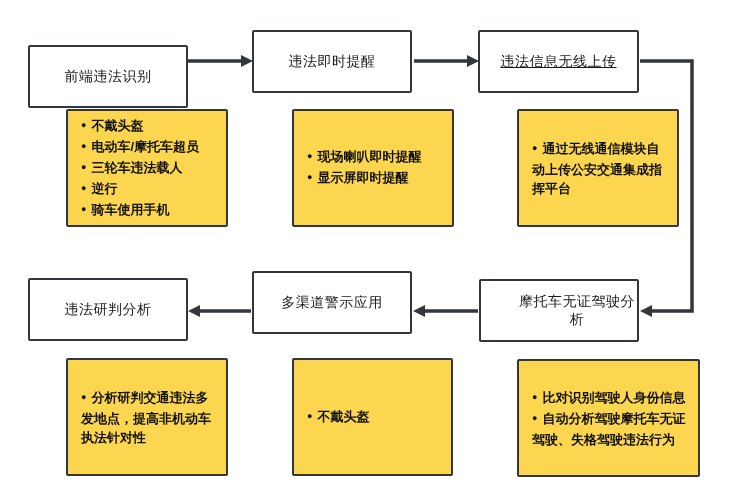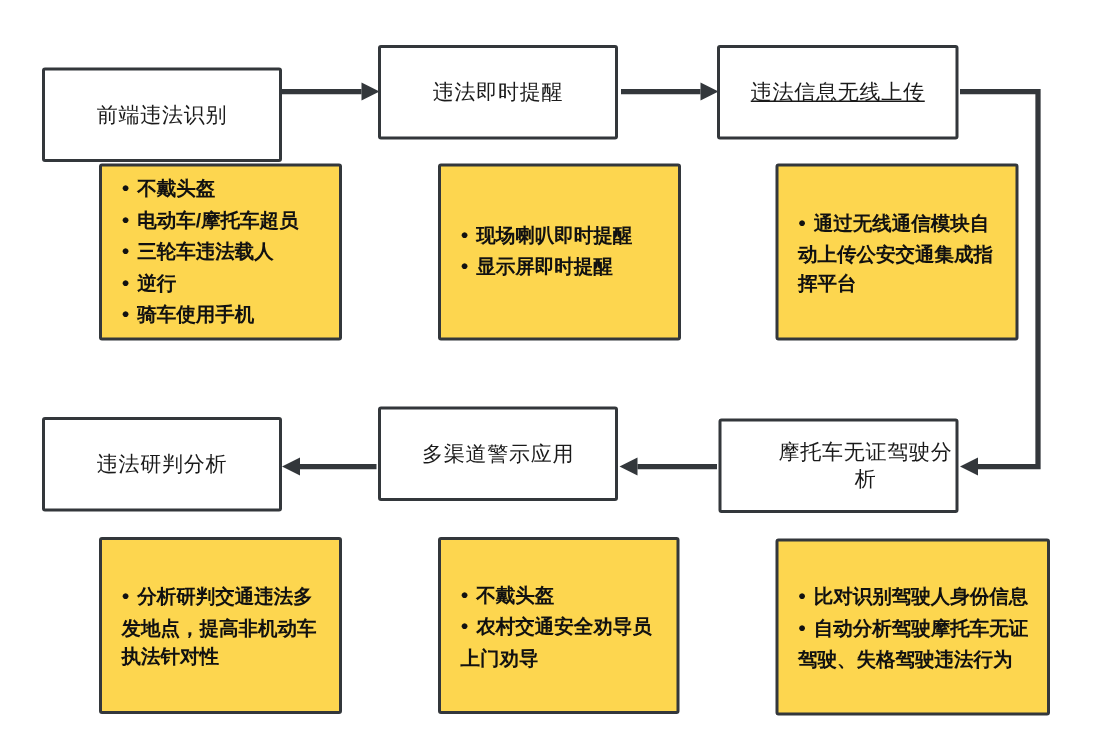--- a/index.html
+++ b/index.html
@@ -157,21 +157,20 @@
   <div class="panel s4-panel">
       <div class="bullet-item">比对识别驾驶人身份信息</div>
       <div class="bullet-item">自动分析驾驶摩托车无证驾驶、失格驾驶违法行为</div>
     </div>
 
   <div class="title-box s5-title">
     <span>多渠道警示应用</span>
   </div>
   <div class="panel s5-panel">
       <div class="bullet-item">不戴头盔</div>
-      <div class="bullet-item">农村交通安全劝导员上门劝导</div>
     </div>
 
   <div class="title-box s6-title">
     <span>违法研判分析</span>
   </div>
   <div class="panel s6-panel">
       <div class="bullet-item">分析研判交通违法多发地点，提高非机动车执法针对性</div>
     </div>
 
 </div>

